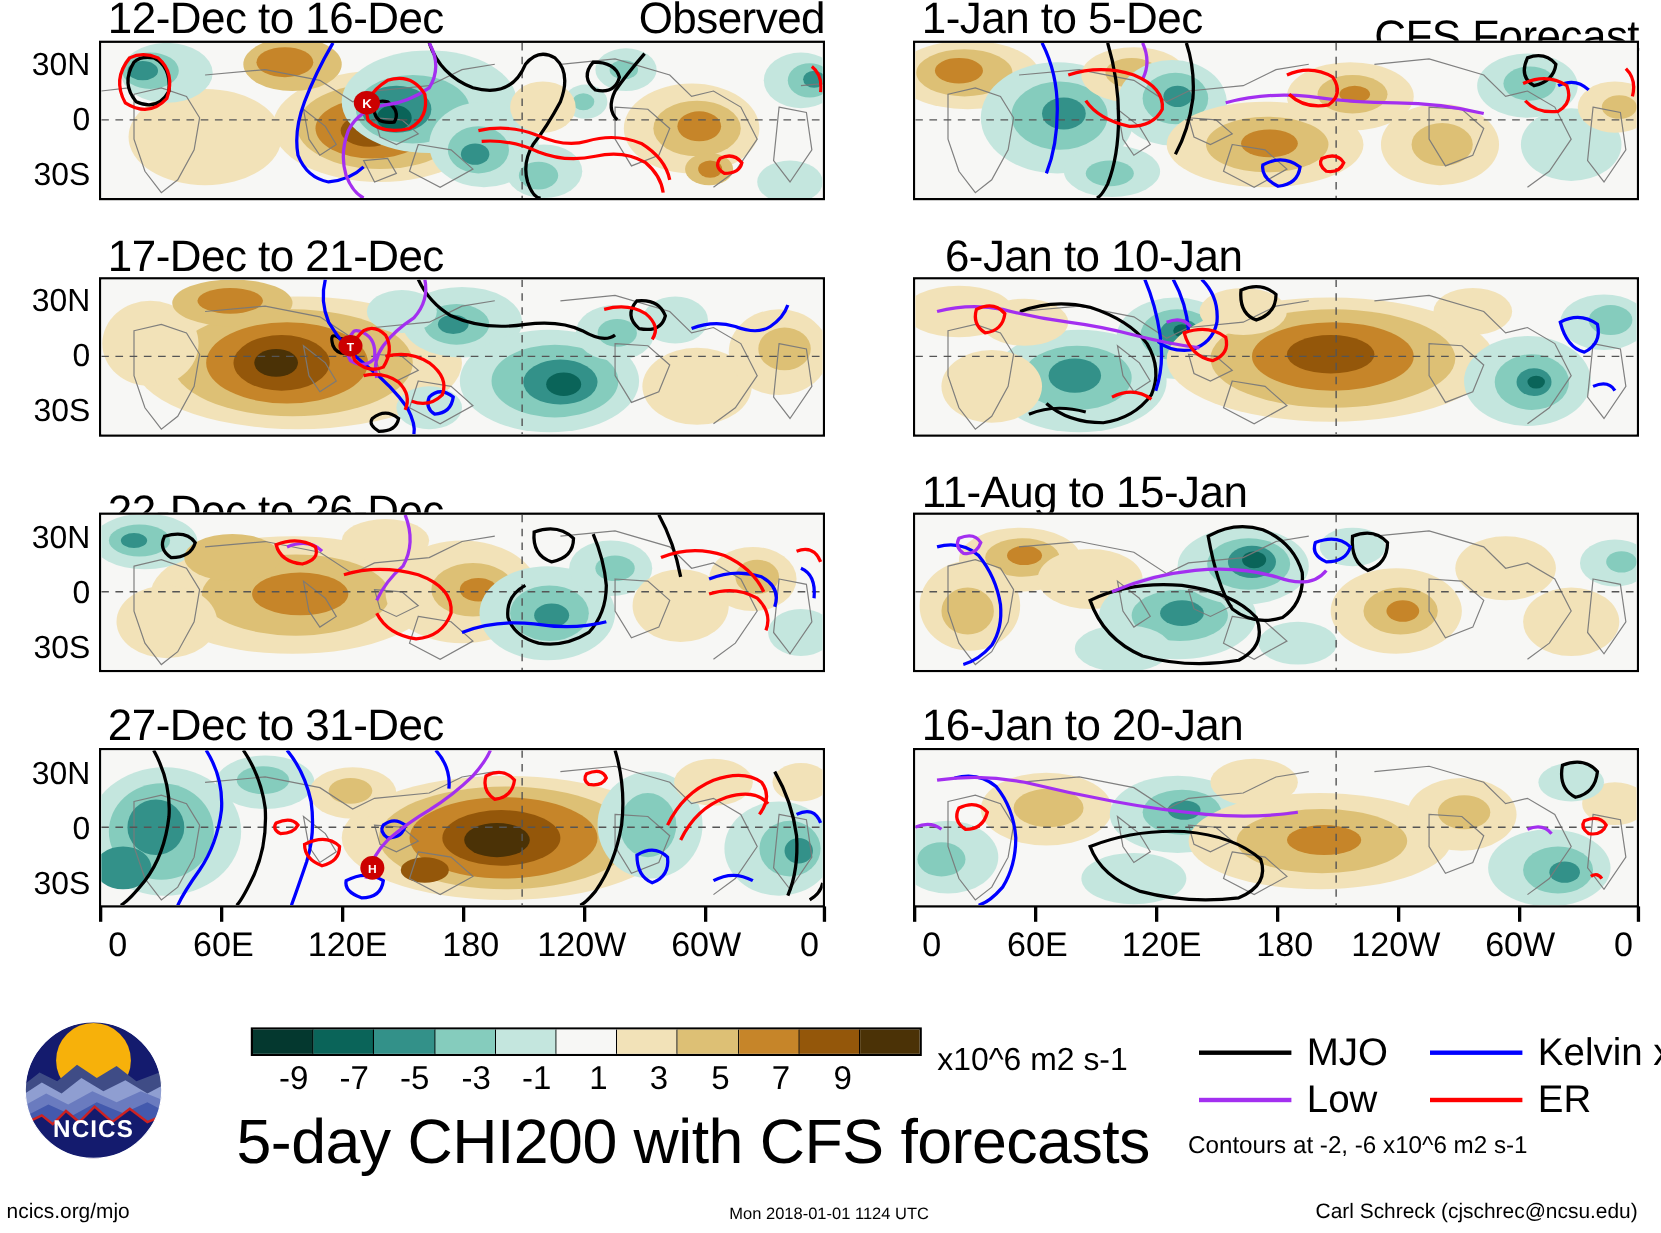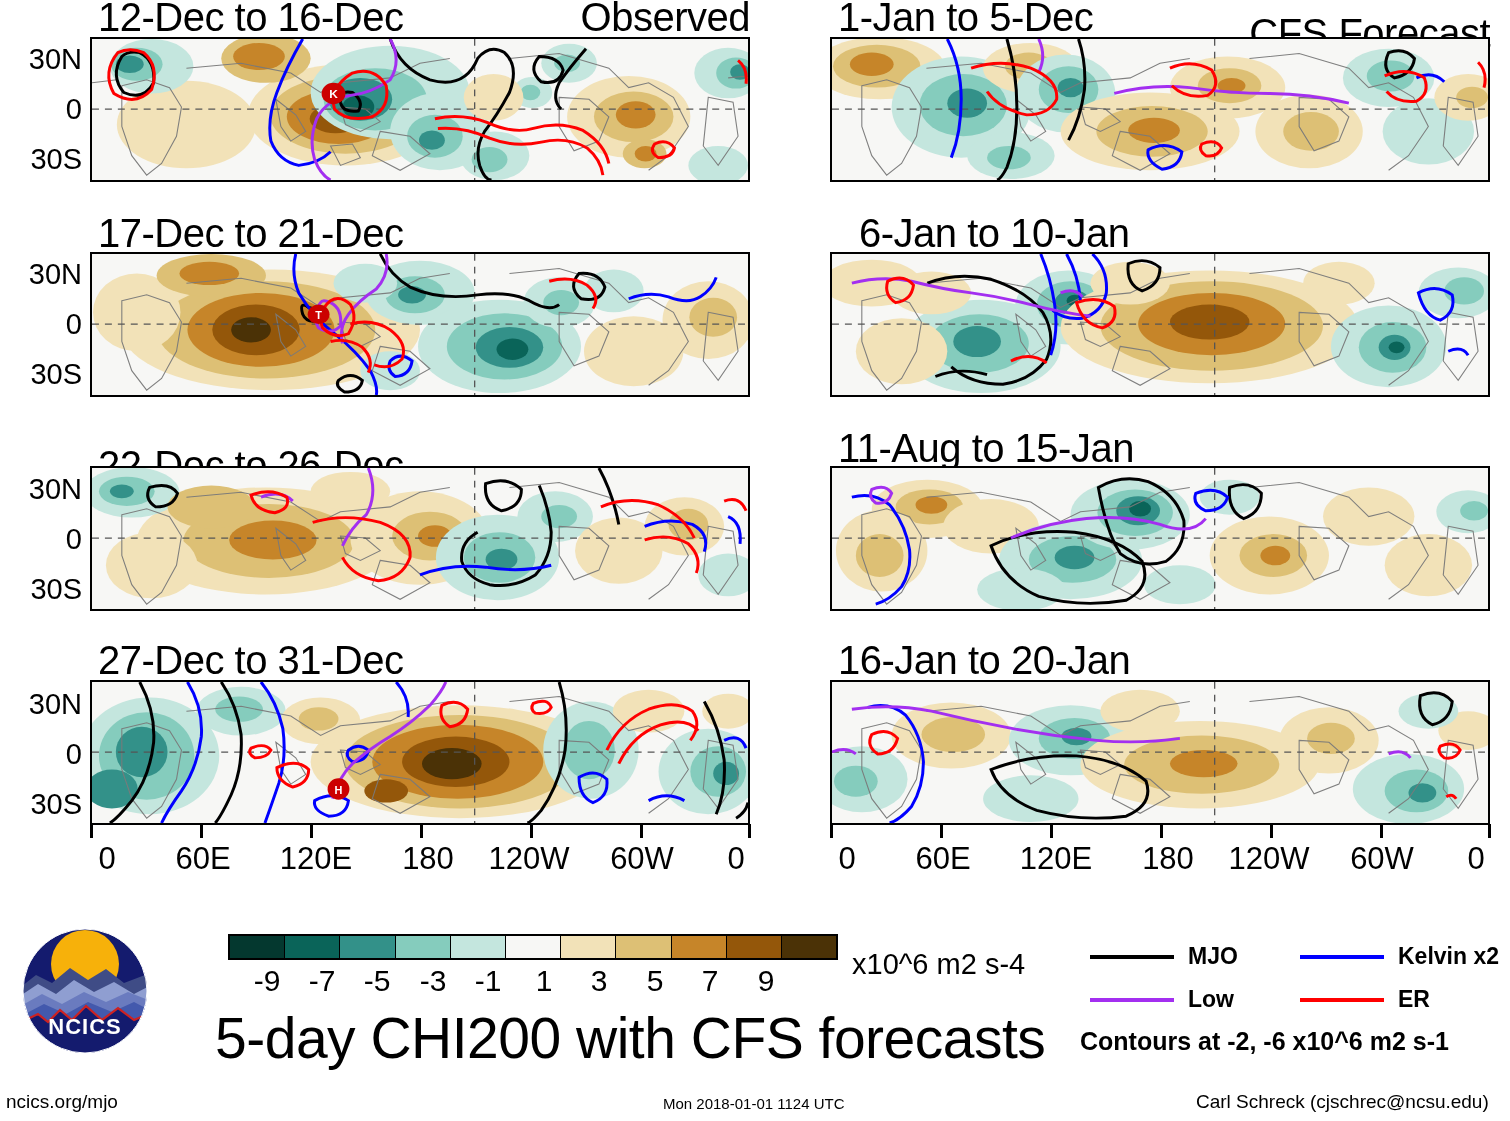--- a/index.html
+++ b/index.html
@@ -32,22 +32,22 @@
   #colorbar .sw:last-child{border-right:none;}
   .cbtick{position:absolute;font-size:30px;line-height:30px;text-align:center;white-space:nowrap;}
   #cb-units{position:absolute;font-size:29px;line-height:29px;white-space:nowrap;}
   #main-title{position:absolute;font-size:57px;line-height:46px;white-space:nowrap;letter-spacing:-0.5px;}
   #timestamp{position:absolute;font-size:15px;line-height:16px;white-space:nowrap;}
   #credit{position:absolute;font-size:19px;line-height:20px;white-space:nowrap;}
   #siteurl{position:absolute;font-size:19px;line-height:20px;white-space:nowrap;}
   
   .leg-item{position:absolute;display:flex;align-items:center;}
   .leg-line{width:84px;height:4px;margin-right:14px;}
-  .leg-text{font-size:23px;line-height:29px;white-space:nowrap;font-weight:bold;}
-  #contour-note{position:absolute;font-size:25px;line-height:26px;white-space:nowrap;font-weight:bold;}
+  .leg-text{font-size:35px;line-height:29px;white-space:nowrap;}
+  #contour-note{position:absolute;font-size:22px;line-height:26px;white-space:nowrap;}
   #logo{position:absolute;}
 </style>
 </head>
 <body>
 
 <div class="panel-title right-label" style="left:360px;top:2px;width:390px;">Observed</div>
 <div class="panel-title right-label" style="left:1100px;top:18px;width:390px;">CFS Forecast</div>
 
 <div class="panel-title" style="left:98px;top:2px;">12-Dec to 16-Dec</div>
 <div class="panel-title" style="left:98px;top:218px;">17-Dec to 21-Dec</div>
@@ -651,21 +651,21 @@
 <div class="cbtick" style="left:294px;top:966px;width:56px;">-7</div>
 <div class="cbtick" style="left:349px;top:966px;width:56px;">-5</div>
 <div class="cbtick" style="left:405px;top:966px;width:56px;">-3</div>
 <div class="cbtick" style="left:460px;top:966px;width:56px;">-1</div>
 <div class="cbtick" style="left:516px;top:966px;width:56px;">1</div>
 <div class="cbtick" style="left:571px;top:966px;width:56px;">3</div>
 <div class="cbtick" style="left:627px;top:966px;width:56px;">5</div>
 <div class="cbtick" style="left:682px;top:966px;width:56px;">7</div>
 <div class="cbtick" style="left:738px;top:966px;width:56px;">9</div>
 
-<div id="cb-units" style="left:852px;top:950px;">x10^6 m2 s-4</div>
+<div id="cb-units" style="left:852px;top:950px;">x10^6 m2 s-1</div>
 
 <div id="main-title" style="left:215px;top:1015px;">5-day CHI200 with CFS forecasts</div>
 
 <div class="leg-item" style="left:1090px;top:942px;">
   <span class="leg-line" style="background:#000000;"></span>
   <span class="leg-text">MJO</span>
 </div>
 <div class="leg-item" style="left:1300px;top:942px;">
   <span class="leg-line" style="background:#0000ff;"></span>
   <span class="leg-text">Kelvin x2</span>

